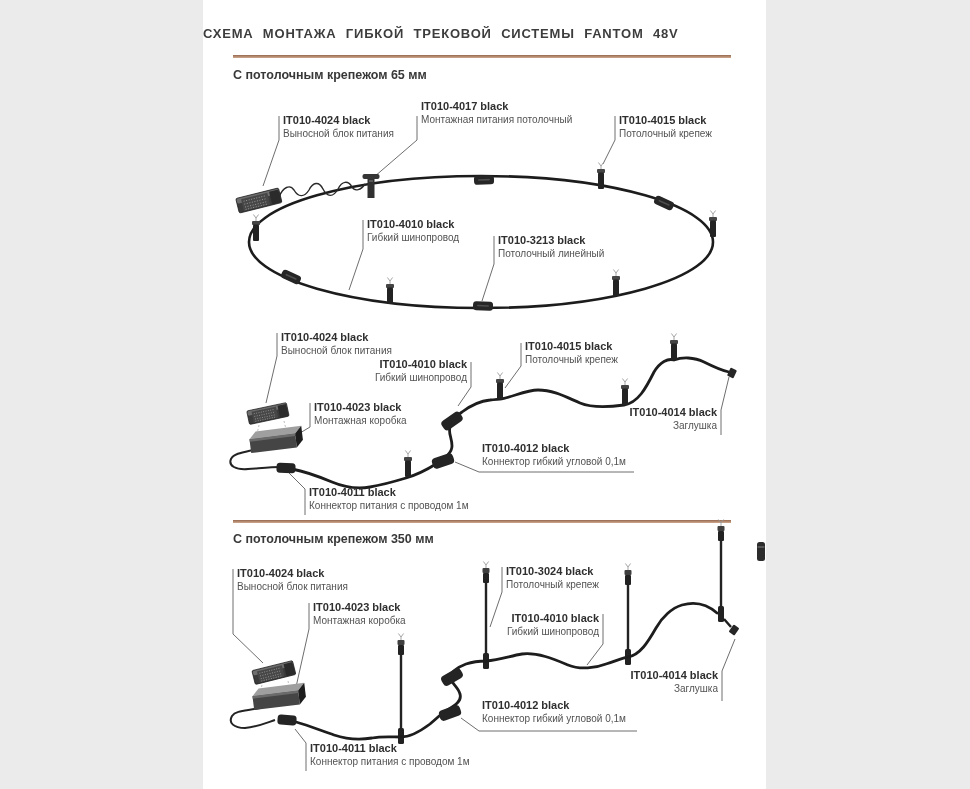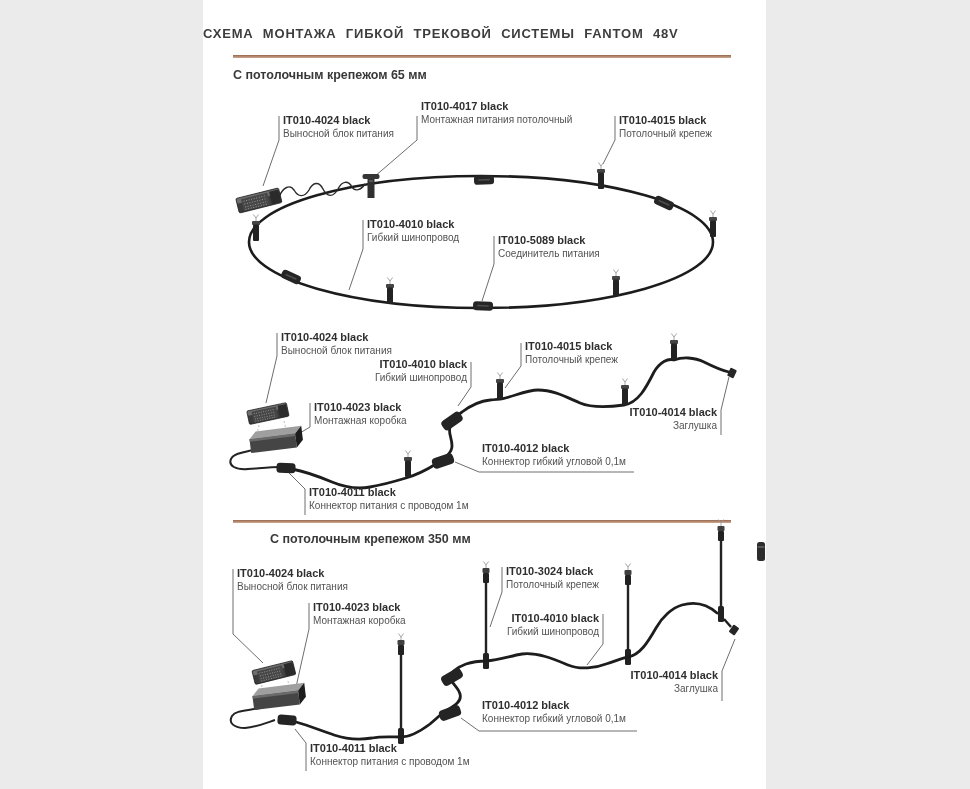--- a/index.html
+++ b/index.html
@@ -24,21 +24,21 @@
     position:absolute;left:233px;width:498px;height:3px;
     background:linear-gradient(#96684f,#cfa98f);
   }
   .divider.d1{top:55px;}
   .divider.d2{top:520px;}
   .section-heading{
     position:absolute;left:233px;
     font-size:12.5px;color:#383838;font-weight:bold;
   }
   .section-heading.h1{top:68px;}
-  .section-heading.h2{top:532px;margin-left:37px;}
+  .section-heading.h2{top:532px;}
   svg{position:absolute;left:0;top:0;}
   .lbl{position:absolute;white-space:nowrap;}
   .lbl .code{font-size:11px;line-height:13px;font-weight:bold;color:#2f2f2f;}
   .lbl .desc{font-size:10px;line-height:13px;font-weight:normal;color:#525252;}
   .lbl.r{text-align:right;}
 </style>
 </head>
 <body>
 
 <div id="stage">
@@ -228,22 +228,22 @@
   </div>
   <div class="lbl" style="left:619px;top:114px">
     <div class="code">IT010-4015 black</div>
     <div class="desc">Потолочный крепеж</div>
   </div>
   <div class="lbl" style="left:367px;top:218px">
     <div class="code">IT010-4010 black</div>
     <div class="desc">Гибкий шинопровод</div>
   </div>
   <div class="lbl" style="left:498px;top:234px">
-    <div class="code">IT010-5089 black</div>
-    <div class="desc">Соединитель питания</div>
+    <div class="code">IT010-3213 black</div>
+    <div class="desc">Потолочный линейный</div>
   </div>
 
   <div class="lbl" style="left:281px;top:331px">
     <div class="code">IT010-4024 black</div>
     <div class="desc">Выносной блок питания</div>
   </div>
   <div class="lbl" style="left:314px;top:401px">
     <div class="code">IT010-4023 black</div>
     <div class="desc">Монтажная коробка</div>
   </div>

